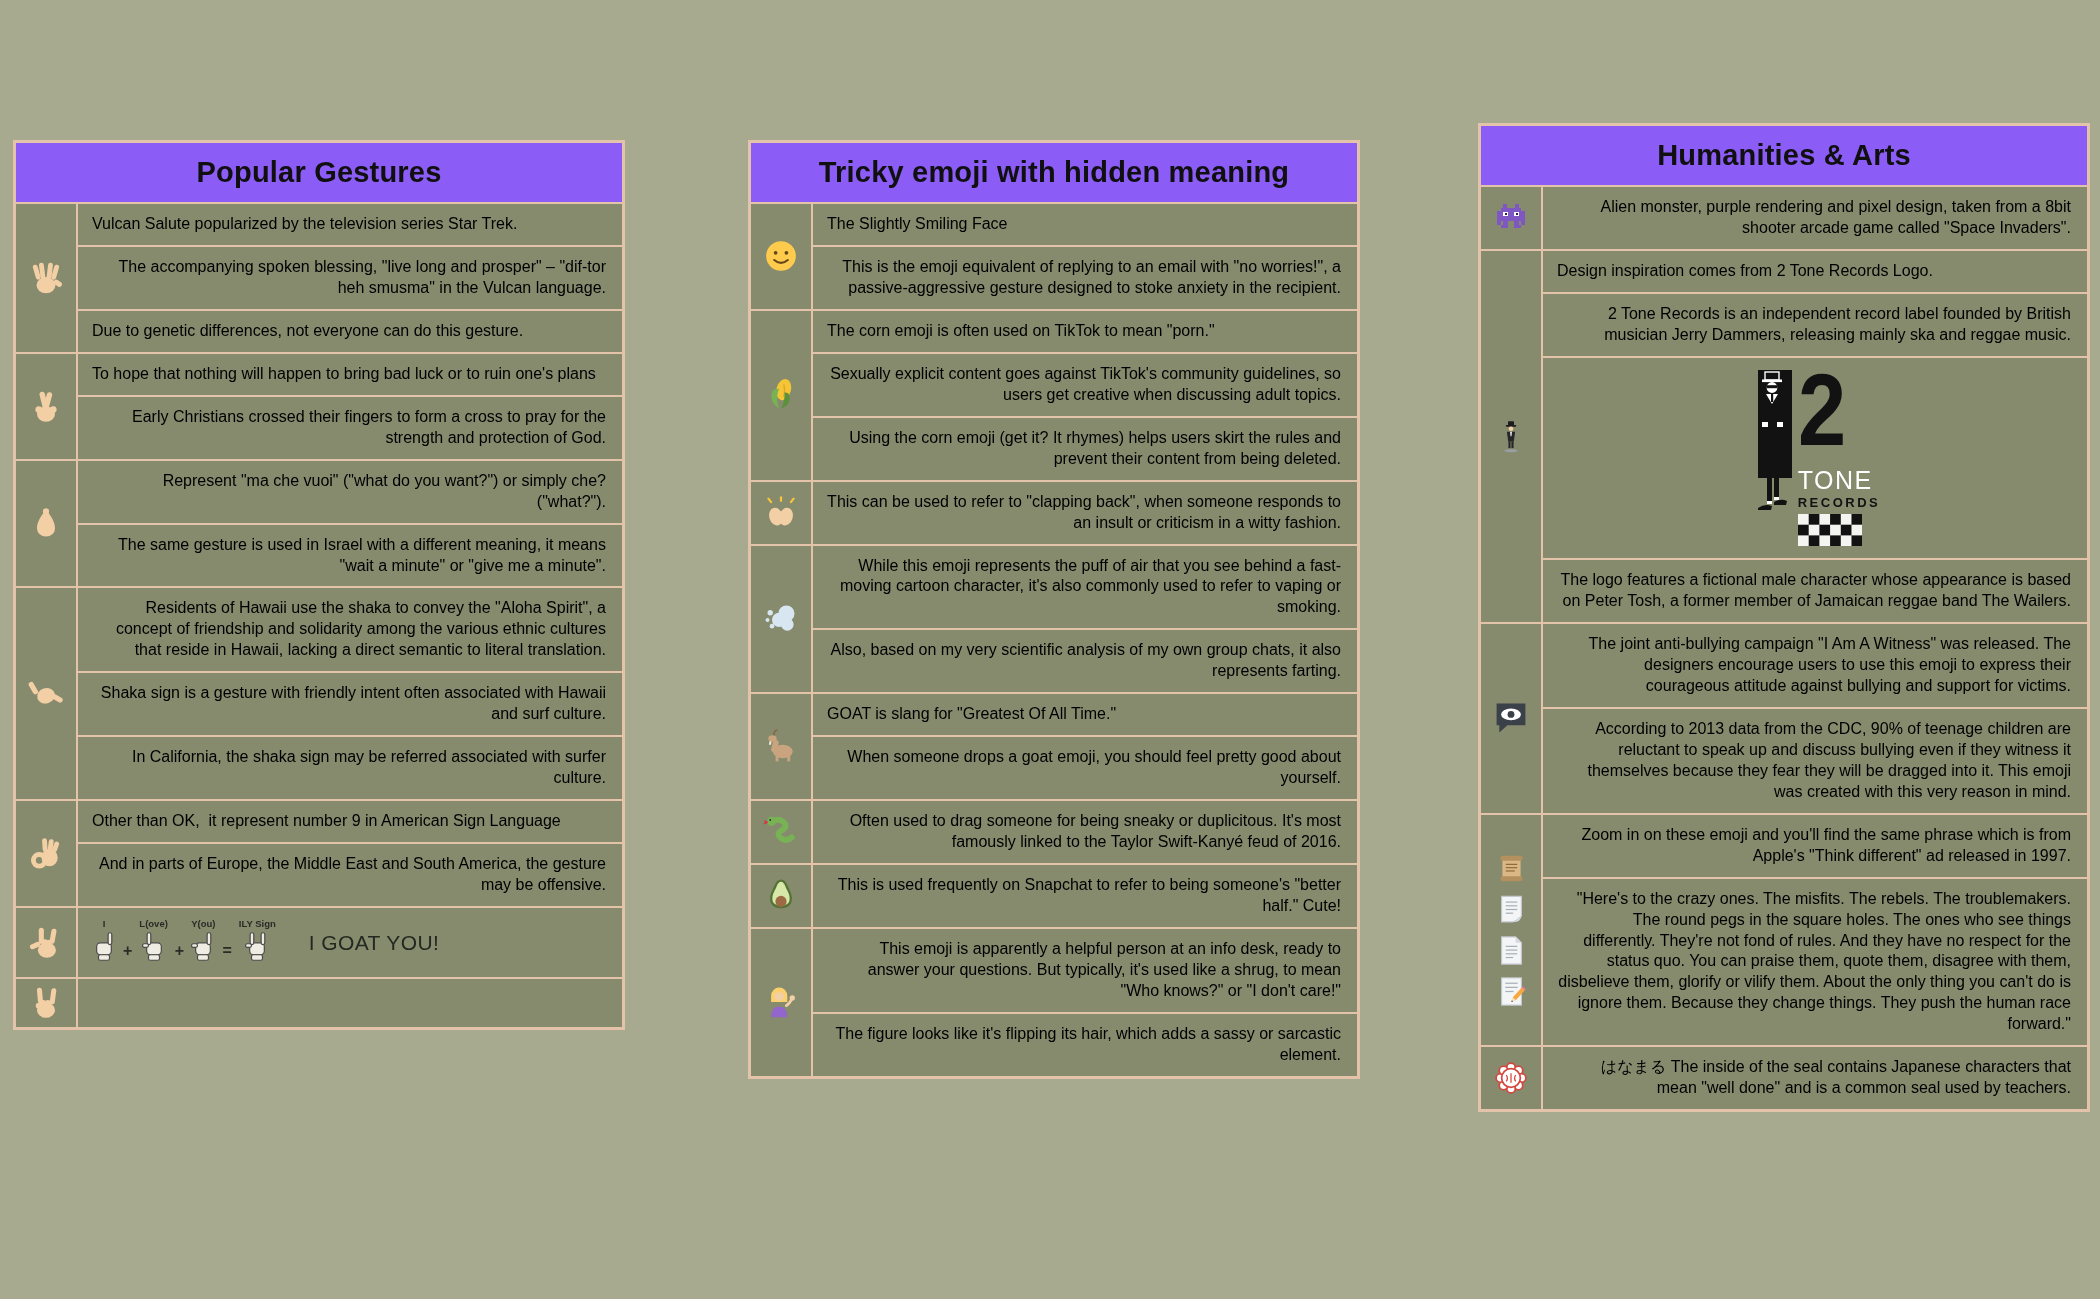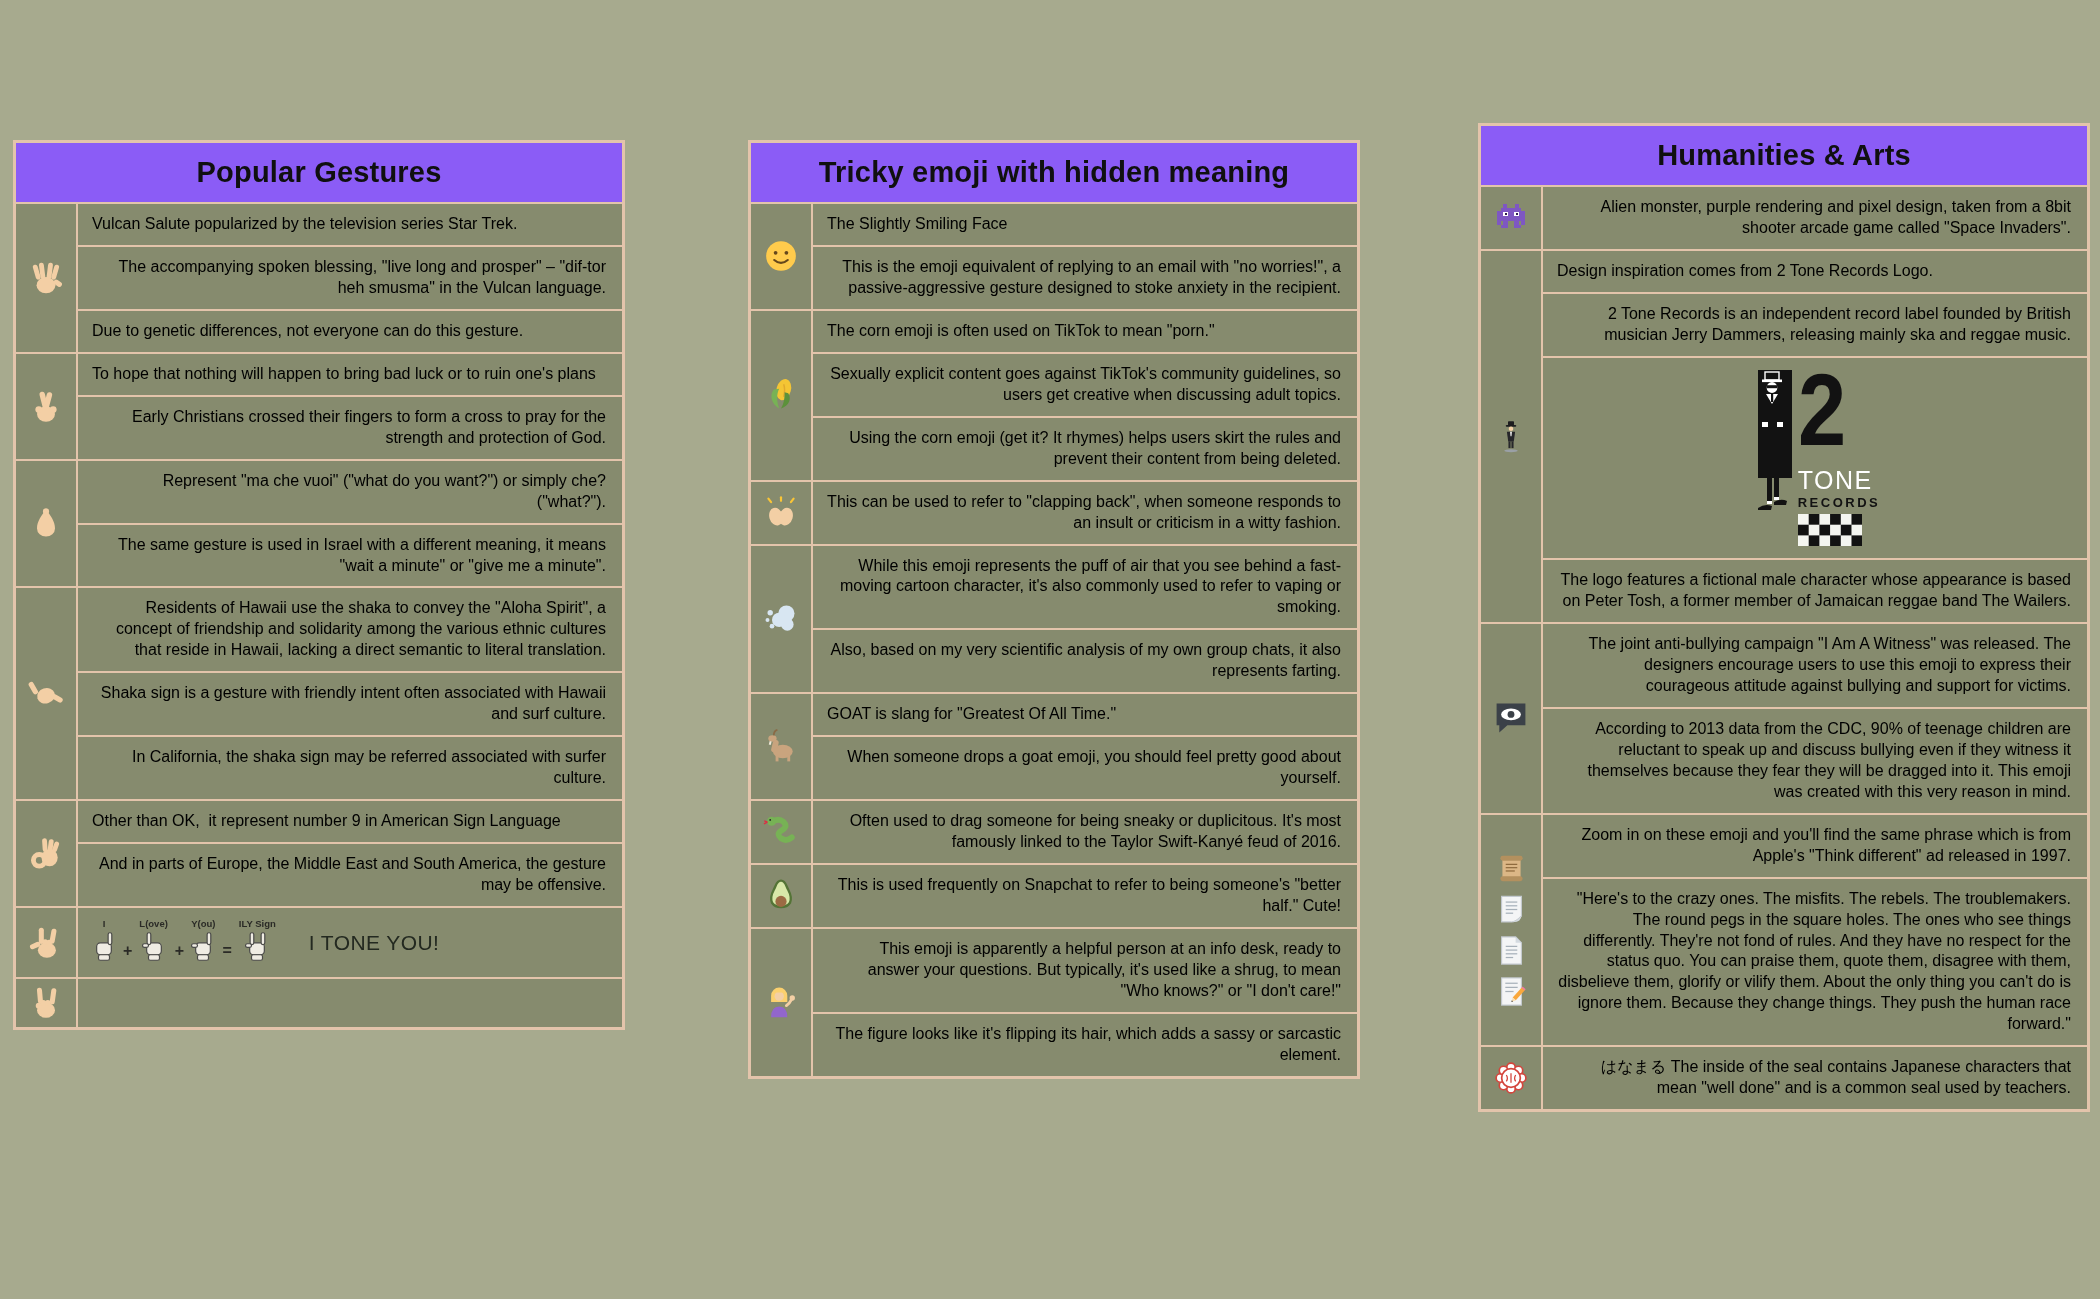--- a/index.html
+++ b/index.html
@@ -217,21 +217,21 @@
                     <span class="ily-hand"><svg viewBox="0 0 26 36" width="24" height="33">
                         <g fill="#efece3" stroke="#4a4a48" stroke-width="1.3">
                           <rect x="5" y="14" width="16" height="13" rx="4"></rect>
                           <rect x="5.5" y="3" width="4" height="13" rx="2"></rect>
                           <rect x="17.5" y="3" width="4" height="13" rx="2"></rect>
                           <rect x="0.5" y="15" width="6.5" height="4" rx="2"></rect>
                           <rect x="7" y="27" width="12" height="6" rx="2"></rect>
                         </g>
                       </svg></span>
                   </div>
-                  <span class="ily-caption">I TONE YOU!</span>
+                  <span class="ily-caption">I GOAT YOU!</span>
                 </div>
               </div>
             </div>
           </div>
           <div class="section">
             <div class="emoji-cell">
               <span class="emoji">
                 <svg viewBox="0 0 40 40" width="36" height="36">
                   <g fill="#f3cfa5">
                     <ellipse cx="20" cy="28" rx="10" ry="8.5"></ellipse>

